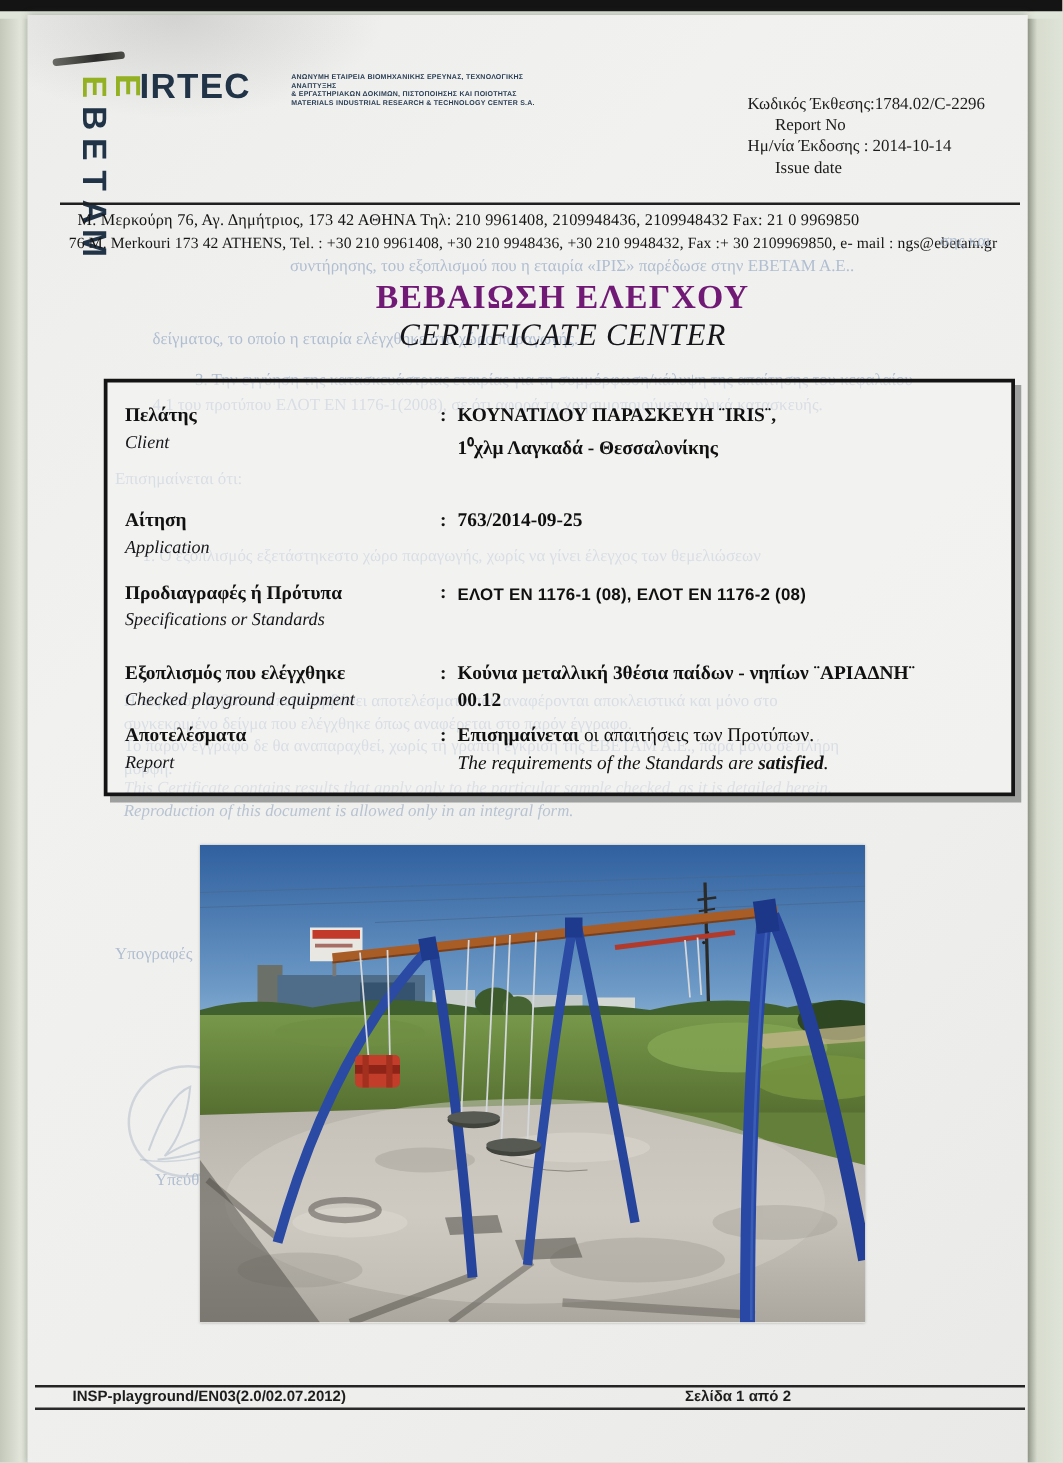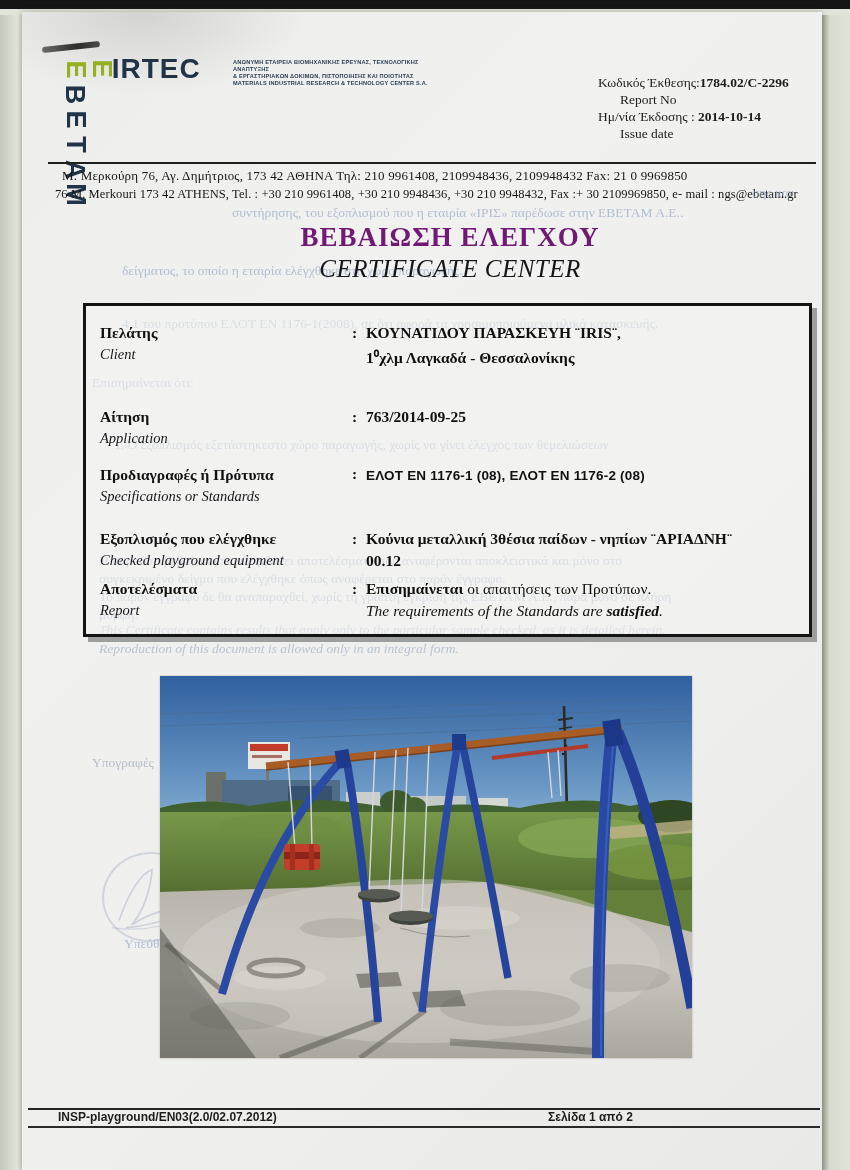--- a/index.html
+++ b/index.html
@@ -30,21 +30,21 @@
   .vletter{display:block;font-family:"Liberation Sans",sans-serif;font-weight:bold;
     font-size:27px;line-height:25px;color:#203347;transform:rotate(90deg);}
   .vletter.green{color:#93b122;}
   .brand{left:92px;top:53px;font-family:"Liberation Sans",sans-serif;font-weight:bold;
     font-size:28px;color:#203347;letter-spacing:1px;}
   .brand .brand-e{display:inline-block;transform:rotate(90deg);color:#93b122;}
   .logo-desc{left:233px;top:59px;width:215px;font-family:"Liberation Sans",sans-serif;
     font-size:5.6px;line-height:7px;color:#2c4057;font-weight:bold;letter-spacing:.2px;}
   
   .report-meta{left:598px;top:74px;font-size:13.5px;color:#1c1c1c;line-height:17px;}
-  .report-meta .val{font-weight:bold;margin-top:14px;}
+  .report-meta .val{font-weight:normal;margin-top:14px;}
   .report-meta .indent{padding-left:22px;}
   
   .header-rule{left:48px;top:162px;width:768px;height:2px;background:#1f1f1f;}
   .addr1{left:62px;top:168px;font-size:13px;color:#151515;letter-spacing:.2px;white-space:nowrap;}
   .addr2{left:55px;top:187px;font-size:12.5px;color:#151515;letter-spacing:.1px;white-space:nowrap;}
   
   .ghost-layer{left:4px;top:0;width:786px;height:1170px;z-index:1;}
   .ghost{position:absolute;font-size:13.5px;color:#a6b6cc;opacity:.85;white-space:nowrap;
     font-family:"Liberation Serif",serif;}
   .ghost.it{font-style:italic;color:#afbccd;}
@@ -93,20 +93,21 @@
 <div class="abs ghost-layer">
   <div class="abs ghost-stamp">
     <svg width="104" height="70" viewBox="0 0 104 70">
       <path d="M18,52 Q40,10 58,6 Q50,40 30,58 Q60,44 88,50 Q60,62 24,60" fill="none" stroke="rgba(150,166,188,.4)" stroke-width="1.6"></path>
       <path d="M10,58 Q50,70 94,56" fill="none" stroke="rgba(150,166,188,.35)" stroke-width="1.2"></path>
     </svg>
   </div>
 <div class="ghost" style="left: 748px; top: 185px;">σης  και</div>
     <div class="ghost" style="left: 228px; top: 205px;">συντήρησης, του εξοπλισμού που η  εταιρία  «ΙΡΙΣ»   παρέδωσε  στην  ΕΒΕΤΑΜ  Α.Ε..</div>
     <div class="ghost" style="left: 118px; top: 263px;">δείγματος, το οποίο η εταιρία ελέγχθηκε στο χώρο παραγωγής.</div>
+    <div class="ghost" style="left: 152px; top: 296px;">3.  Την εγγύηση της κατασκευάστριας εταιρίας για τη συμμόρφωση/κάλυψη της απαίτησης του κεφαλαίου</div>
     <div class="ghost" style="left: 118px; top: 316px;">4.1 του προτύπου ΕΛΟΤ ΕΝ 1176-1(2008), σε ότι αφορά τα χρησιμοποιούμενα υλικά κατασκευής.</div>
     <div class="ghost" style="left: 88px; top: 375px;">Επισημαίνεται ότι:</div>
     <div class="ghost" style="left: 110px; top: 437px;">1.  Ο εξοπλισμός εξετάστηκεστο χώρο παραγωγής, χωρίς να γίνει έλεγχος των θεμελιώσεων</div>
     <div class="ghost" style="left: 95px; top: 553px;">Η  παρούσα  βεβαίωση  περιλαμβάνει  αποτελέσματα  που  αναφέρονται  αποκλειστικά  και  μόνο  στο</div>
     <div class="ghost" style="left: 95px; top: 571px;">συγκεκριμένο δείγμα  που ελέγχθηκε όπως  αναφέρεται στο παρόν έγγραφο.</div>
     <div class="ghost" style="left: 95px; top: 589px;">Το παρόν έγγραφο δε θα αναπαραχθεί, χωρίς τη γραπτή έγκριση της ΕΒΕΤΑΜ Α.Ε., παρά μόνο σε πλήρη</div>
     <div class="ghost" style="left: 95px; top: 607px;">μορφή.</div>
     <div class="ghost it" style="left: 95px; top: 622px;">This Certificate contains results that apply only to the particular sample checked, as it is detailed herein.</div>
     <div class="ghost it" style="left: 95px; top: 641px;">Reproduction of this document is allowed only in an integral form.</div>
     <div class="ghost" style="left: 88px; top: 755px;">Υπογραφές</div>

